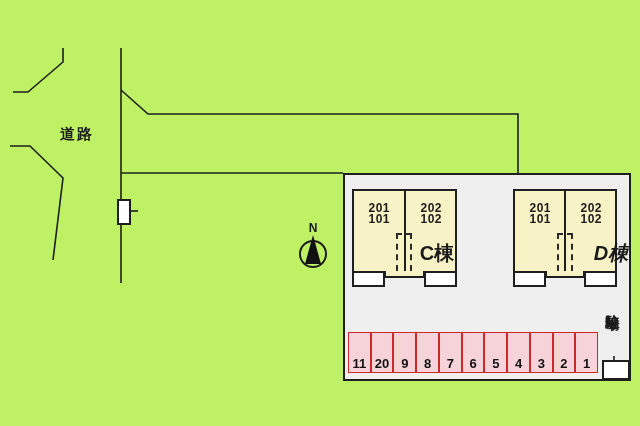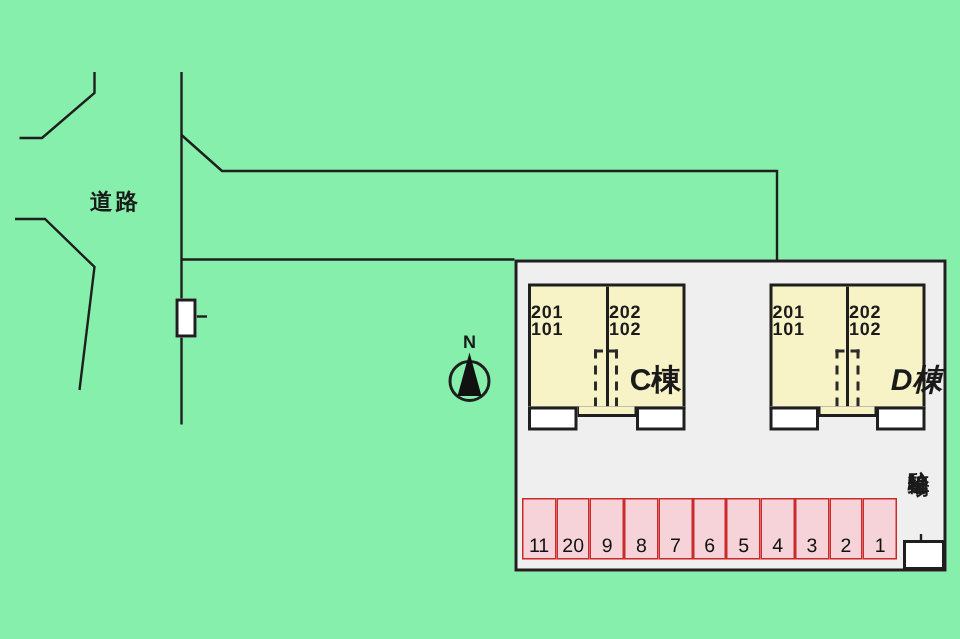--- a/index.html
+++ b/index.html
@@ -1,48 +1,48 @@
 <!DOCTYPE html>
 <html><head>
 <meta charset="utf-8">
 <style>
   html,body{margin:0;padding:0;background:#fff;}
   #canvas{
-    position:relative;width:640px;height:426px;background:#86efac;overflow:hidden;
+    position:relative;width:640px;height:426px;background:#bef264;overflow:hidden;
     font-family:"Liberation Sans","DejaVu Sans",sans-serif;color:#1a1a1a;
   }
   .abs{position:absolute;}
   .svg-layer{position:absolute;left:0;top:0;width:640px;height:426px;}
   
   .site{left:343px;top:173px;width:288px;height:208px;background:#efefef;
         border:2px solid #1f1f1f;box-sizing:border-box;}
   
   .bldg{background:#f8f3c6;border:2px solid #1f1f1f;box-sizing:border-box;width:105px;height:84px;top:189px;}
   .bldg-c{left:352px;}
   .bldg-d{left:513px;width:104px;}
   .divider{width:2px;height:80px;top:191px;background:#1f1f1f;}
   .stair{width:16px;height:38px;top:233px;border:2px dashed #2a2a2a;border-bottom:none;box-sizing:border-box;}
   .tab{height:7px;top:271px;background:#f8f3c6;border:2px solid #1f1f1f;border-top:none;box-sizing:border-box;}
   .balcony{width:33px;height:16px;top:271px;background:#ffffff;border:2px solid #1f1f1f;box-sizing:border-box;}
-  .unit{top:203px;width:36px;text-align:left;font-size:12px;font-weight:bold;line-height:10.5px;letter-spacing:0.5px;}
+  .unit{top:203px;width:36px;text-align:right;font-size:12px;font-weight:bold;line-height:10.5px;letter-spacing:0.5px;}
   .bldg-name{top:240px;width:46px;font-size:20px;font-weight:bold;text-align:center;}
   
   .lbl{font-weight:bold;white-space:pre;}
   .road-lbl{left:60px;top:125px;font-size:15px;letter-spacing:2px;}
   .trash-lbl{left:134px;top:203px;font-size:12px;line-height:14px;letter-spacing:1px;}
   .trash-box{left:117px;top:199px;width:14px;height:26px;background:#fff;border:2px solid #1f1f1f;box-sizing:border-box;}
   .north-n{left:305px;top:221px;width:16px;font-size:12px;text-align:center;}
   .parking-lbl{left:430px;top:312px;width:82px;font-size:15px;text-align:center;letter-spacing:2px;}
   .bike-lbl{left:604px;top:302px;font-size:14px;writing-mode:vertical-rl;text-orientation:upright;letter-spacing:2px;}
   .bike-box{left:602px;top:360px;width:28px;height:20px;background:#fff;border:2px solid #1f1f1f;box-sizing:border-box;}
   
   .parking-row{left:348px;top:332px;width:250px;height:41px;display:flex;}
   .pspace{flex:1;background:#f6d3d8;border:1.5px solid #cc2a2a;box-sizing:border-box;
           display:flex;align-items:flex-end;justify-content:center;
-          font-size:13px;font-weight:normal;color:#111;padding-bottom:1px;}
+          font-size:13px;font-weight:bold;color:#111;padding-bottom:1px;}
 </style>
 </head>
 <body>
 
 <div id="canvas">
 
   <div class="abs site"></div>
 
   <svg class="svg-layer" viewBox="0 0 640 426" fill="none" stroke="#1f1f1f" stroke-width="1.6">
     <path d="M121,48 V283"></path>

